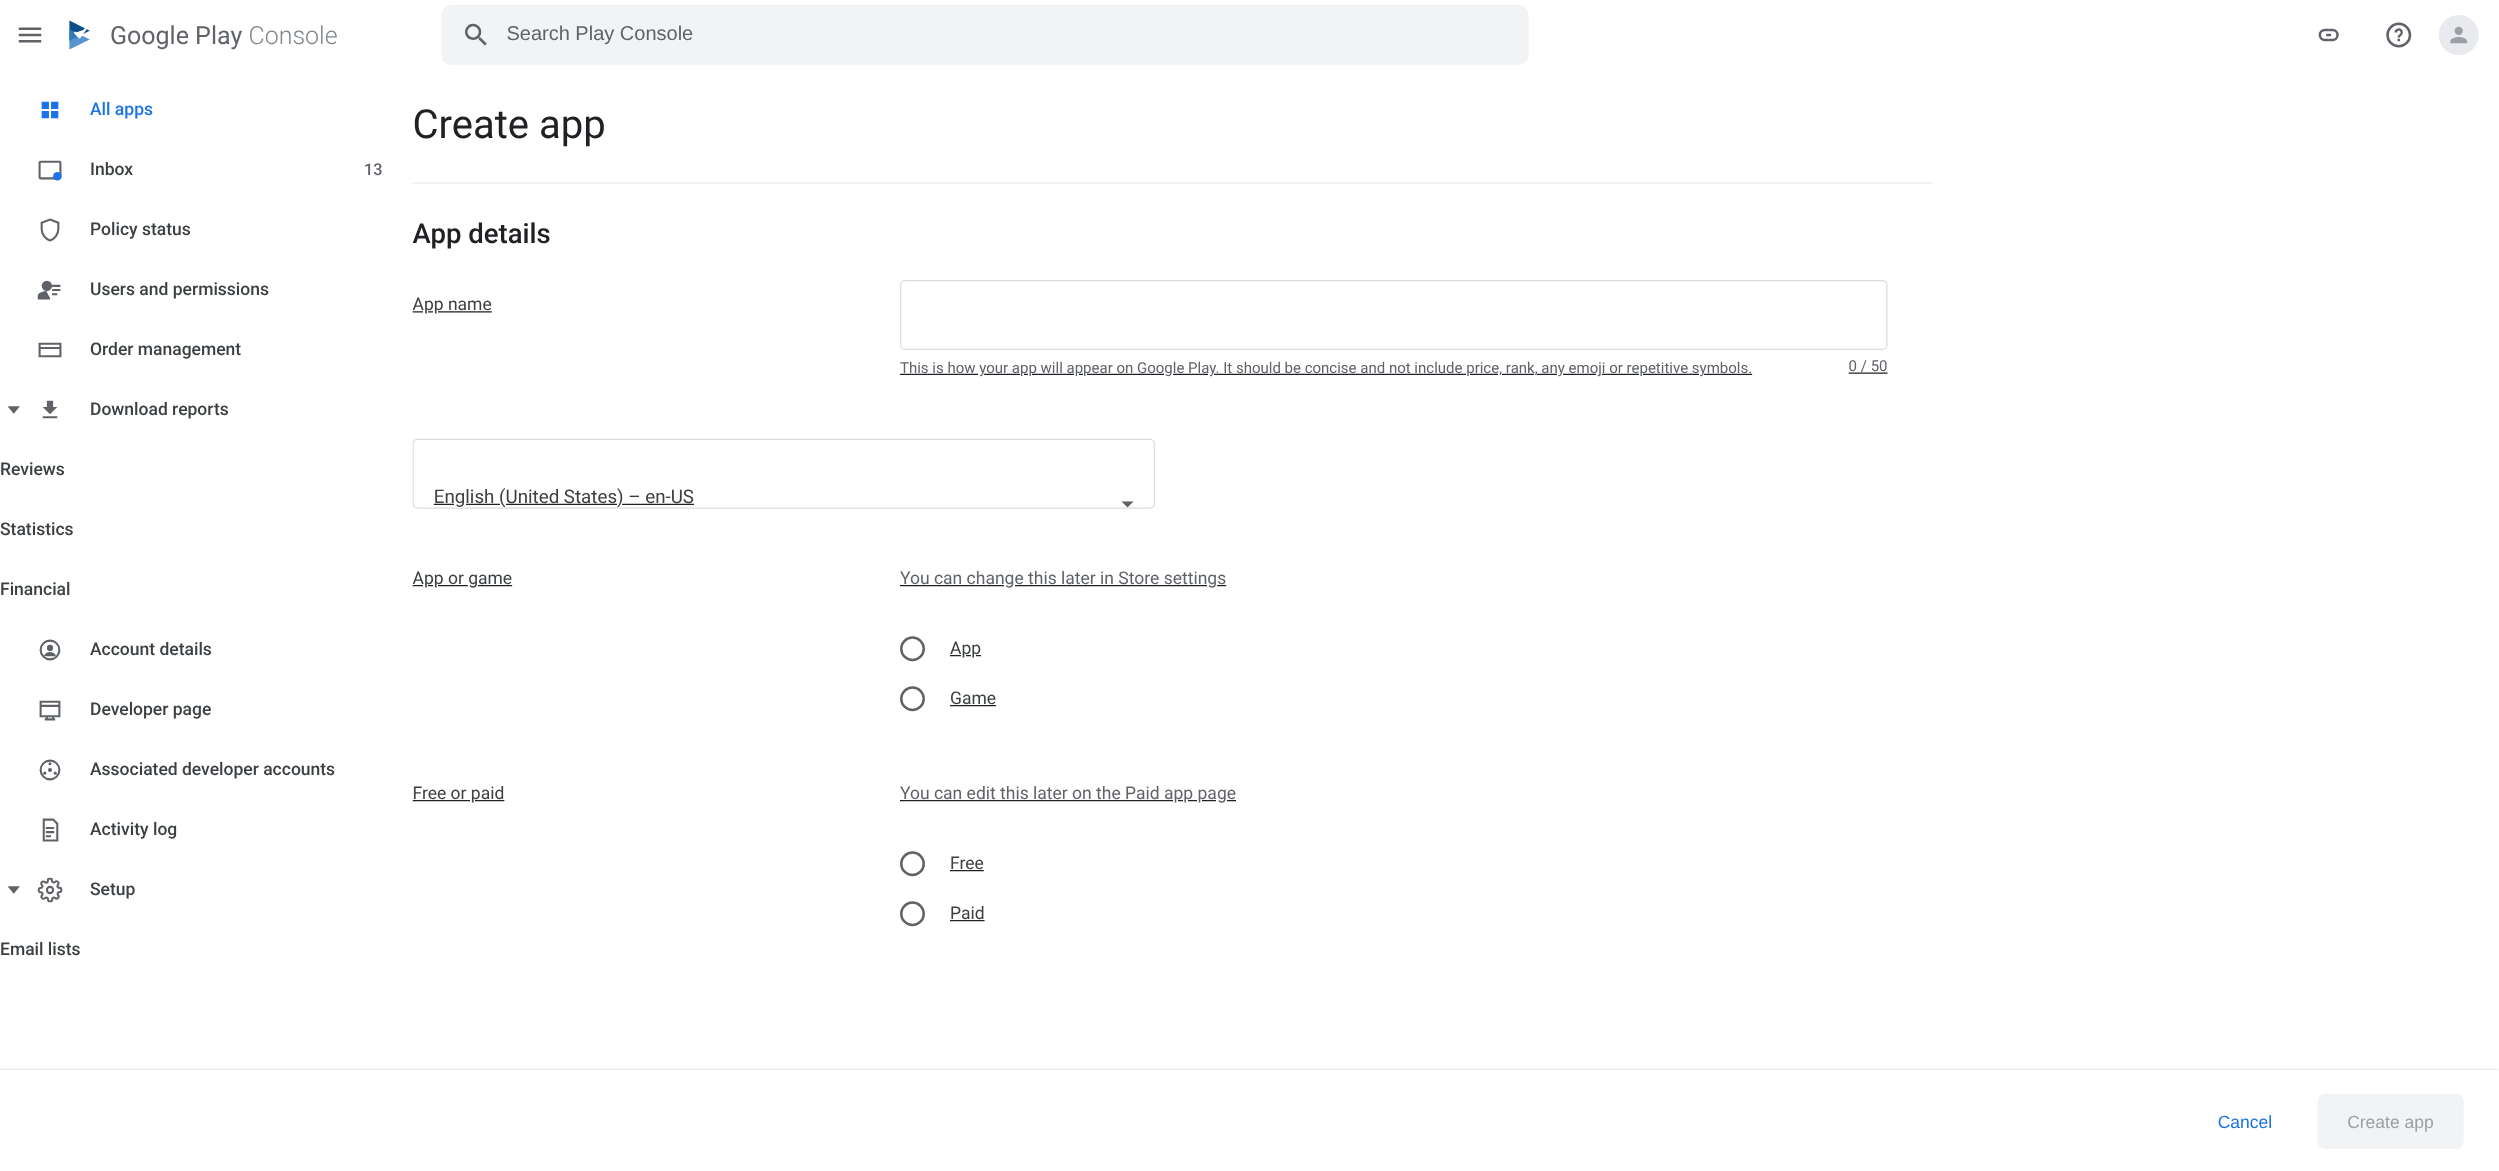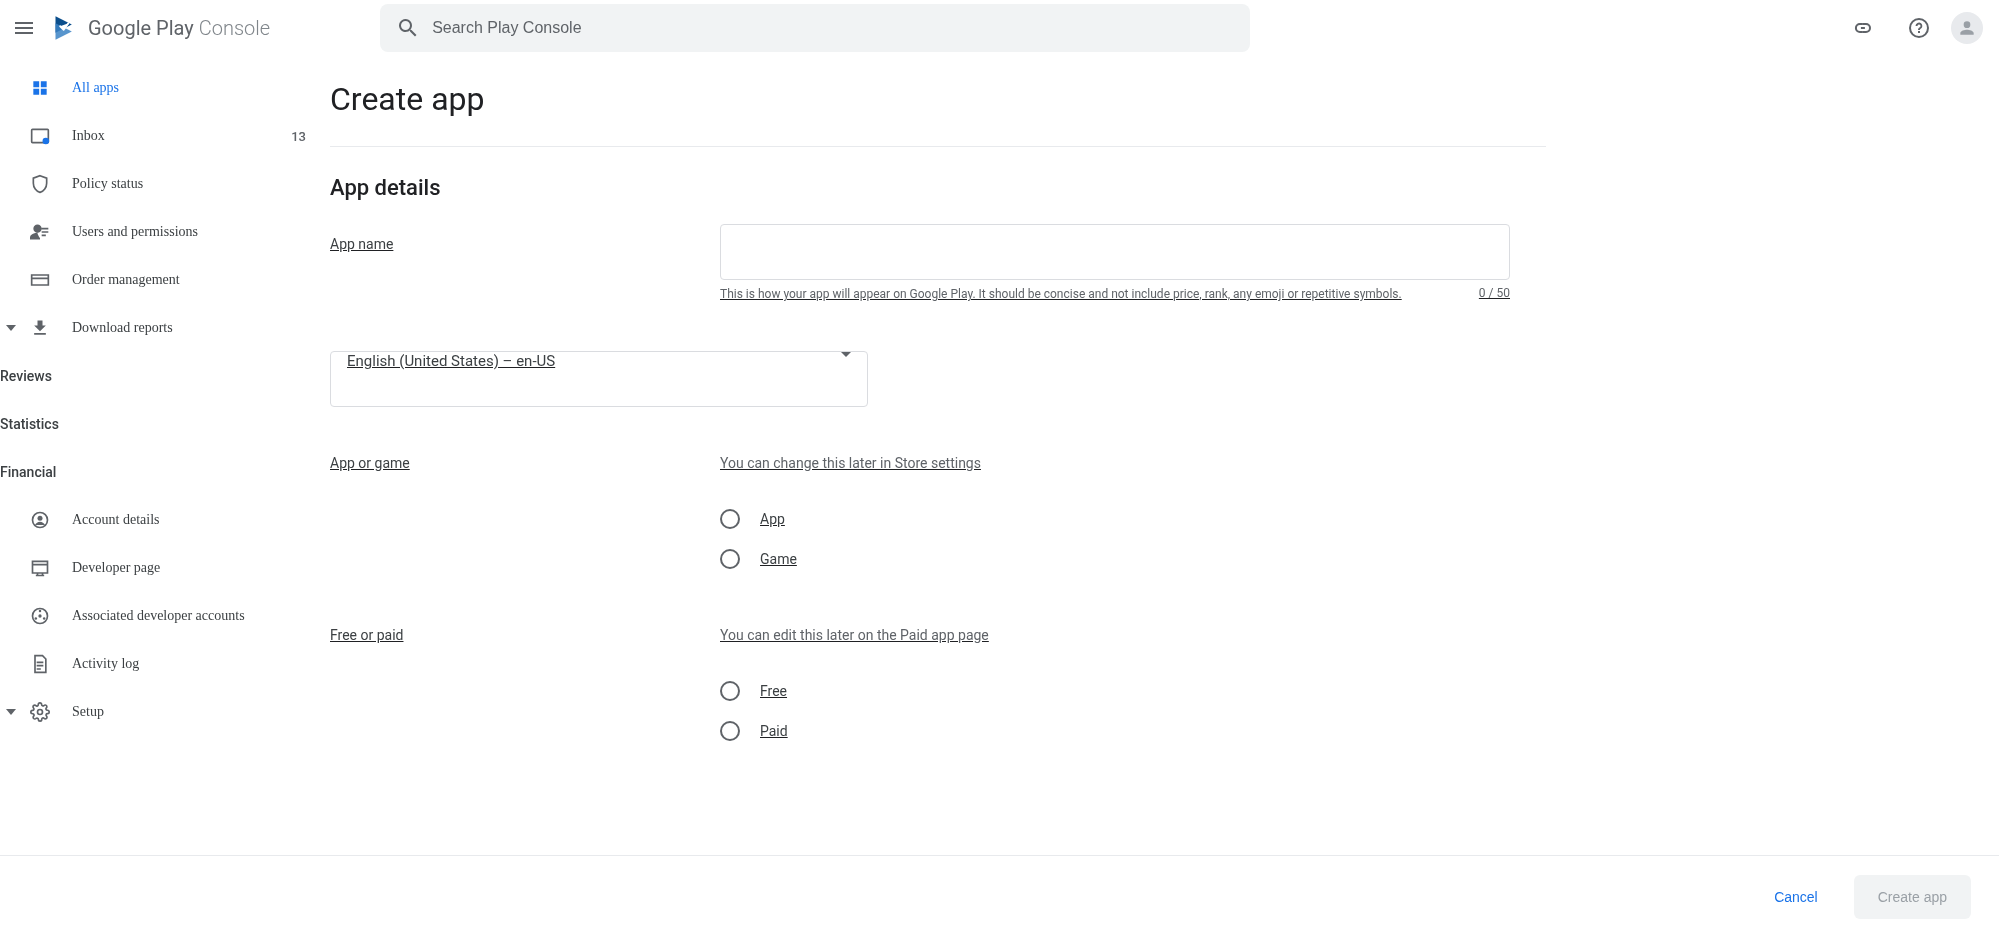--- a/index.html
+++ b/index.html
@@ -22,21 +22,21 @@
     display: flex; align-items: center; margin-left: 4px; margin-right: 20px;
   }
   .play-logo-svg { width: 28px; height: 28px; margin-right: 8px; }
   .logo-text { font-size: 20px; color: #5f6368; letter-spacing: 0; }
   .logo-text .dark { color: #5f6368; }
   .logo-text .light { color: #80868b; font-weight: 300; }
   .search-bar {
     flex: 0 0 auto; width: 870px; height: 48px;
     background: #f1f3f4; border-radius: 8px;
     display: flex; align-items: center; padding: 0 8px;
-    margin-left: 90px;
+    margin-left: 63px;
   }
   .search-bar .s-icon { color: #5f6368; padding: 8px; }
   .search-bar input {
     border: none; background: transparent; outline: none;
     font-size: 16px; color: #202124; flex: 1; padding-left: 4px;
   }
   .search-bar input::placeholder { color: #5f6368; }
   .header-spacer { flex: 1; }
   .header-icons { display: flex; align-items: center; gap: 8px; padding-right: 16px; }
   .header-icon-btn {
@@ -60,21 +60,21 @@
   .nav-item.active { color: #1a73e8; }
   .nav-item .caret {
     position: absolute; left: 6px; color: #5f6368;
   }
   .nav-item .n-icon {
     width: 24px; height: 24px; margin-right: 20px;
     display: flex; align-items: center; justify-content: center;
     color: #5f6368;
   }
   .nav-item.active .n-icon { color: #1a73e8; }
-  .nav-item .n-label { font-size: 14px; font-weight: 500; flex: 1; font-family: Liberation Serif, serif; }
+  .nav-item .n-label { font-size: 14px; font-weight: 500; flex: 1; }
   .nav-item .n-badge { font-size: 13px; color: #5f6368; font-weight: 500; }
   .nav-sub { height: 48px; display: flex; align-items: center;
     font-size: 14px; font-weight: 500; color: #3c4043; cursor: pointer; }
 
   .main {
     flex: 1; padding: 24px 0 0 0; overflow-y: auto;
   }
   .main-inner { max-width: 1216px; padding: 0 0 0 0; }
   .page-title { font-size: 32px; font-weight: 400; color: #202124; margin-bottom: 28px; }
   hr { border: none; border-top: 1px solid #e8eaed; margin-bottom: 28px; }
@@ -86,22 +86,22 @@
 
   .text-input {
     width: 790px; height: 56px; border: 1px solid #dadce0; border-radius: 4px;
     font-size: 16px; padding: 0 16px; color: #202124;
   }
   .helper-row { display: flex; width: 790px; margin-top: 6px; }
   .helper-text { flex: 1; font-size: 12px; color: #5f6368; line-height: 1.4; padding-right: 24px; }
   .char-count { font-size: 12px; color: #5f6368; }
 
   .select-box {
-    width: 538px; height: 56px; border: 1px solid #dadce0; border-radius: 4px;
-    display: flex; align-items: flex-start; padding: 0 16px; cursor: pointer;
+    width: 594px; height: 56px; border: 1px solid #dadce0; border-radius: 4px;
+    display: flex; align-items: flex-end; padding: 0 16px; cursor: pointer;
     font-size: 15px; color: #3c4043;
   }
   .select-box .sel-val { flex: 1; }
   .select-box .dd-icon { color: #5f6368; }
 
   .hint-text { font-size: 14px; color: #5f6368; margin-bottom: 28px; }
   .radio-opt {
     display: flex; align-items: center; height: 40px; cursor: pointer;
     font-size: 14px; color: #3c4043;
   }
@@ -277,20 +277,21 @@
           </svg>
         </span>
         <span class="n-icon">
           <svg width="20" height="20" viewBox="0 0 24 24">
             <circle cx="12" cy="12" r="3" fill="none" stroke="currentColor" stroke-width="2"></circle>
             <path fill="none" stroke="currentColor" stroke-width="2" d="M19.4 15a1.65 1.65 0 0 0 .33 1.82l.06.06a2 2 0 1 1-2.83 2.83l-.06-.06a1.65 1.65 0 0 0-1.82-.33 1.65 1.65 0 0 0-1 1.51V21a2 2 0 0 1-4 0v-.09a1.65 1.65 0 0 0-1-1.51 1.65 1.65 0 0 0-1.82.33l-.06.06a2 2 0 1 1-2.83-2.83l.06-.06a1.65 1.65 0 0 0 .33-1.82 1.65 1.65 0 0 0-1.51-1H3a2 2 0 0 1 0-4h.09a1.65 1.65 0 0 0 1.51-1 1.65 1.65 0 0 0-.33-1.82l-.06-.06a2 2 0 1 1 2.83-2.83l.06.06a1.65 1.65 0 0 0 1.82.33h0a1.65 1.65 0 0 0 1-1.51V3a2 2 0 0 1 4 0v.09a1.65 1.65 0 0 0 1 1.51 1.65 1.65 0 0 0 1.82-.33l.06-.06a2 2 0 1 1 2.83 2.83l-.06.06a1.65 1.65 0 0 0-.33 1.82v0a1.65 1.65 0 0 0 1.51 1H21a2 2 0 0 1 0 4h-.09a1.65 1.65 0 0 0-1.51 1z"></path>
           </svg>
         </span>
         <span class="n-label">Setup</span>
       </div>
+      <div class="nav-sub">Email lists</div>
     </nav>
 
   <main class="main">
     <div class="main-inner">
       <h1 class="page-title">Create app</h1>
       <hr>
       <h2 class="section-title">App details</h2>
 
       <div class="form-row">
         <div class="form-label-col">App name</div>

